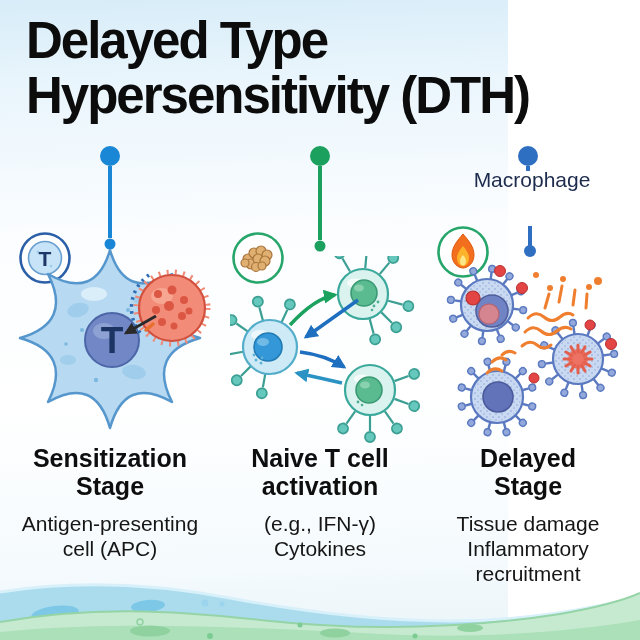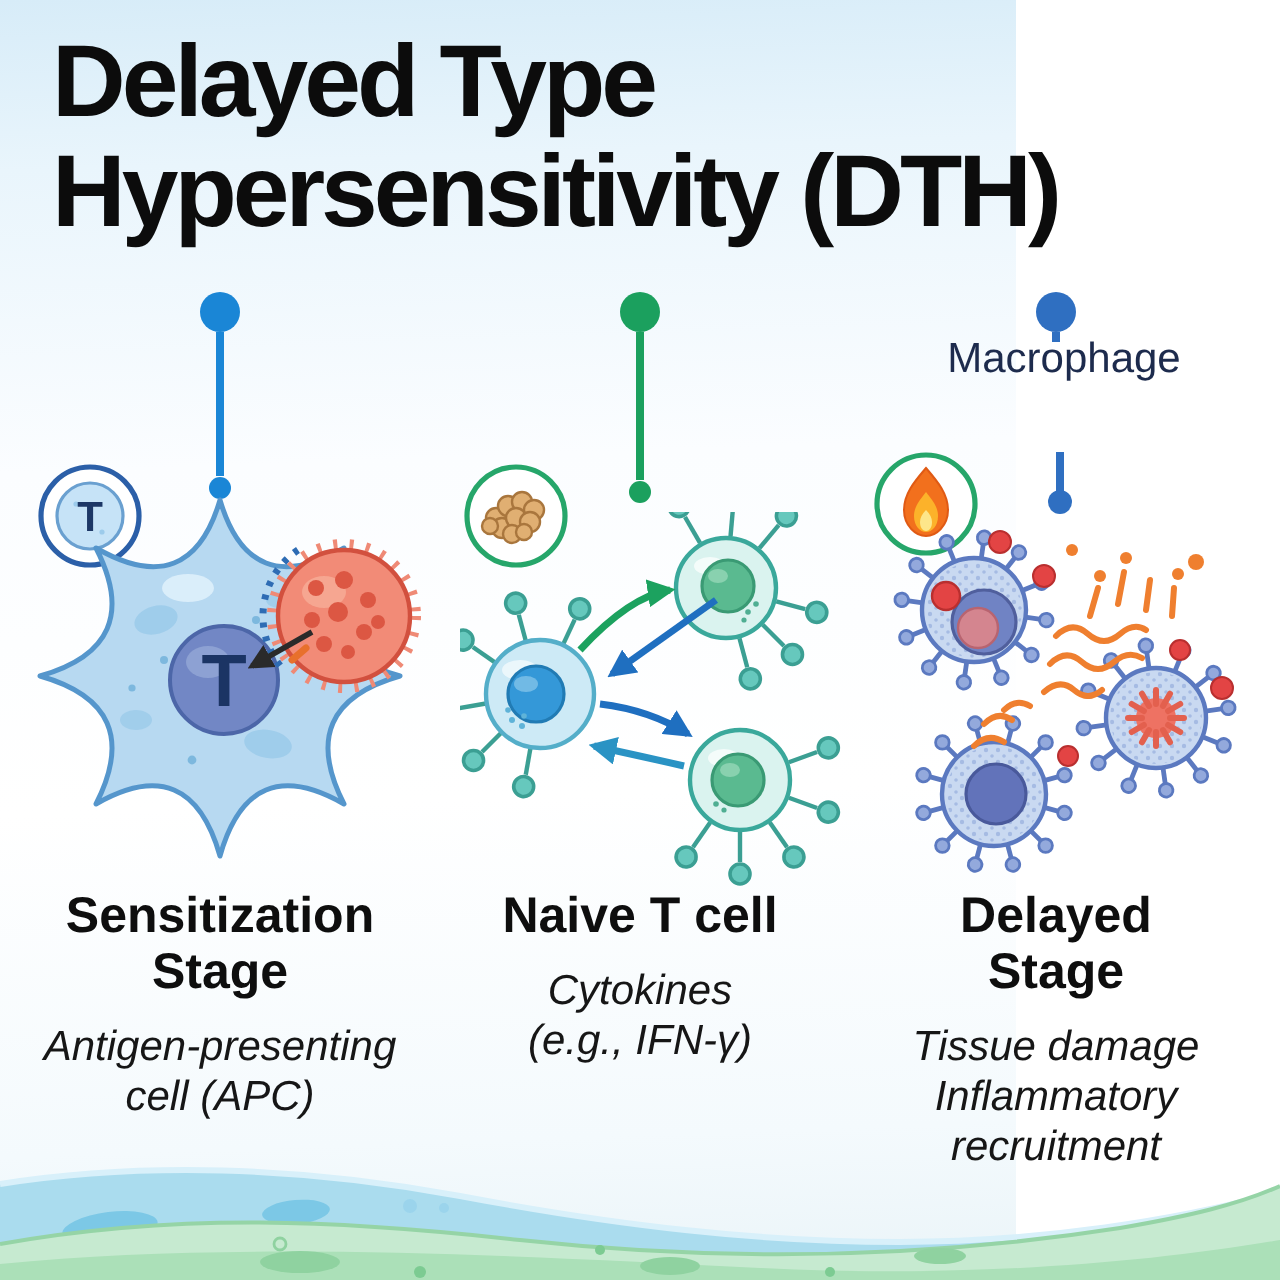--- a/index.html
+++ b/index.html
@@ -10,21 +10,21 @@
   h1.title{position:absolute;left:26px;top:14px;width:600px;margin:0;
     font-size:51px;line-height:1.07;letter-spacing:-2px;font-weight:700;color:#0c0c0c;}
   h1.title span{display:block;white-space:nowrap;}
   .macro-label{position:absolute;left:437px;top:167px;width:190px;text-align:center;
     font-size:21px;line-height:1.22;color:#1d2b4d;}
   .macro-label span{display:block;}
   .stage-col{position:absolute;top:444px;width:210px;text-align:center;color:#111;}
   .stage-col .stage-title{font-size:25px;font-weight:700;line-height:1.12;color:#0e0e0e;}
   .stage-col .stage-title span{display:block;}
   .stage-col .stage-desc{margin-top:11px;font-size:21px;line-height:1.2;color:#161616;}
-  .stage-col .stage-desc span{display:block;font-style:italic;}
+  .stage-col .stage-desc span{display:block;}
   #col-1{left:5px;} #col-2{left:215px;} #col-3{left:423px;}
   .badge{position:absolute;width:54px;height:54px;}
   svg{display:block;}
 </style>
 </head>
 <body>
 
 <div id="canvas">
 
   <svg class="abs" style="left:0;bottom:0;" width="640" height="70" viewBox="0 0 640 70">
@@ -368,24 +368,25 @@
     </div>
     <div class="stage-desc">
       <span>Antigen-presenting</span>
       <span>cell (APC)</span>
     </div>
   </div>
 
   <div class="stage-col" id="col-2">
     <div class="stage-title">
       <span>Naive T cell</span>
+      <span>activation</span>
     </div>
     <div class="stage-desc">
+      <span>(e.g., IFN-γ)</span>
       <span>Cytokines</span>
-      <span>(e.g., IFN-γ)</span>
     </div>
   </div>
 
   <div class="stage-col" id="col-3">
     <div class="stage-title">
       <span>Delayed</span>
       <span>Stage</span>
     </div>
     <div class="stage-desc">
       <span>Tissue damage</span>

